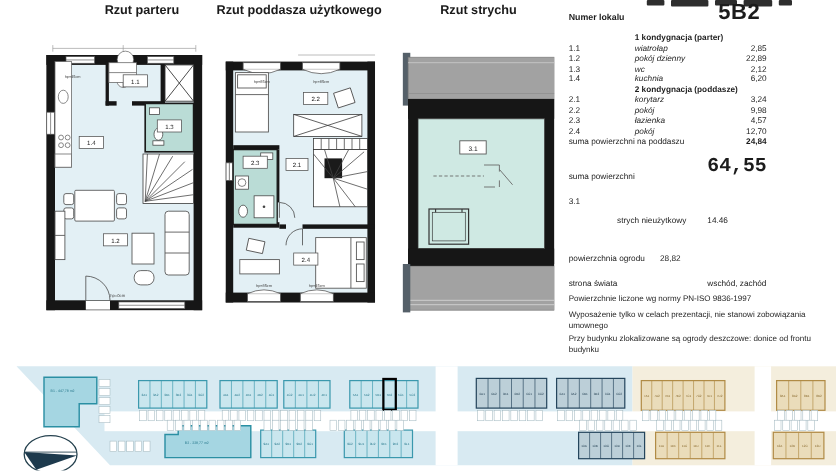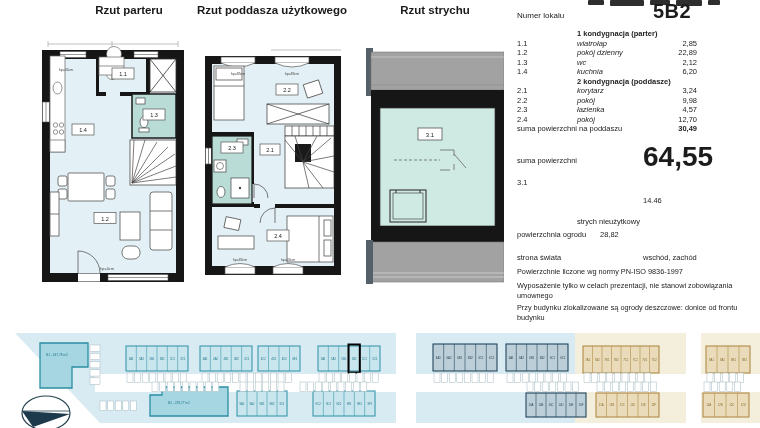--- a/index.html
+++ b/index.html
@@ -5,36 +5,36 @@
   html,body{margin:0;padding:0;background:#fff;}
   .canvas{position:relative;width:760px;height:428px;background:#fff;overflow:hidden;
           font-family:"Liberation Sans",sans-serif;color:#1c1c1c;}
   .plan-title{position:absolute;top:4px;font-weight:bold;font-size:11.5px;color:#1a1a1a;text-align:center;}
   .plan-svg{position:absolute;}
   
   .panel{position:absolute;left:505px;top:0;width:252px;height:325px;font-size:7.5px;}
   .panel .abs{position:absolute;}
   .logo-frag{position:absolute;left:83px;top:0;display:flex;gap:6px;align-items:flex-start;}
   .logo-frag div{background:#2e2e2e;border-radius:1px;}
-  .unit-label{left:12px;top:11px;font-weight:normal;font-size:8px;}
+  .unit-label{left:12px;top:11px;font-weight:bold;font-size:8px;}
   .unit-number{left:148px;top:0px;font-weight:bold;font-size:20px;letter-spacing:.5px;}
   .tblwrap{position:absolute;left:0;top:29px;width:252px;}
   .thead{height:9.5px;padding-left:72px;font-weight:bold;}
   .prow{position:relative;height:9.5px;}
   .prow .code{position:absolute;left:12px;}
   .prow .name{position:absolute;left:72px;font-style:italic;}
   .prow .val{position:absolute;right:60px;text-align:left;}
   .sumrow{position:relative;height:9.5px;}
   .sumrow .slabel{position:absolute;left:12px;}
   .sum1v{position:absolute;left:138px;font-weight:bold;}
   .sum2v{position:absolute;right:60px;font-weight:bold;}
   .total-label{left:12px;top:156px;}
-  .total-value{left:138px;top:141px;font-weight:bold;font-size:28px;}
+  .total-value{left:138px;top:141px;font-weight:bold;font-size:18px;font-family:Liberation Mono, monospace;}
   .attic-code{left:12px;top:178px;}
-  .attic-label{left:72px;top:196px;margin-top:21px;}
+  .attic-label{left:56px;top:196px;}
   .attic-value{left:138px;top:196px;font-weight:normal;}
   .garden-label{left:12px;top:230px;}
   .garden-value{left:95px;top:230px;}
   .orient-label{left:12px;top:253px;}
   .orient-value{left:138px;top:253px;}
   .note{line-height:9.5px;width:240px;font-size:7.3px;}
   .note1{left:12px;top:267px;}
   .note2{left:12px;top:281px;}
   .note3{left:12px;top:303px;}
   .siteplan{position:absolute;left:0;top:325px;}
@@ -314,21 +314,21 @@
           </div>
 
           <div class="prow">
             <span class="code">2.4</span>
             <span class="name">pokój</span>
             <span class="val">12,70</span>
           </div>
         </div>
       <div class="sumrow">
         <span class="slabel">suma powierzchni na poddaszu</span>
-        <span class="sum2v">30,49</span>
+        <span class="sum2v">24,84</span>
       </div>
     </div>
 
     <div class="abs total-label">suma powierzchni</div>
     <div class="abs total-value">64,55</div>
     <div class="abs attic-code">3.1</div>
     <div class="abs attic-label">strych nieużytkowy</div>
     <div class="abs attic-value">14.46</div>
     <div class="abs garden-label">powierzchnia ogrodu</div>
     <div class="abs garden-value">28,82</div>

